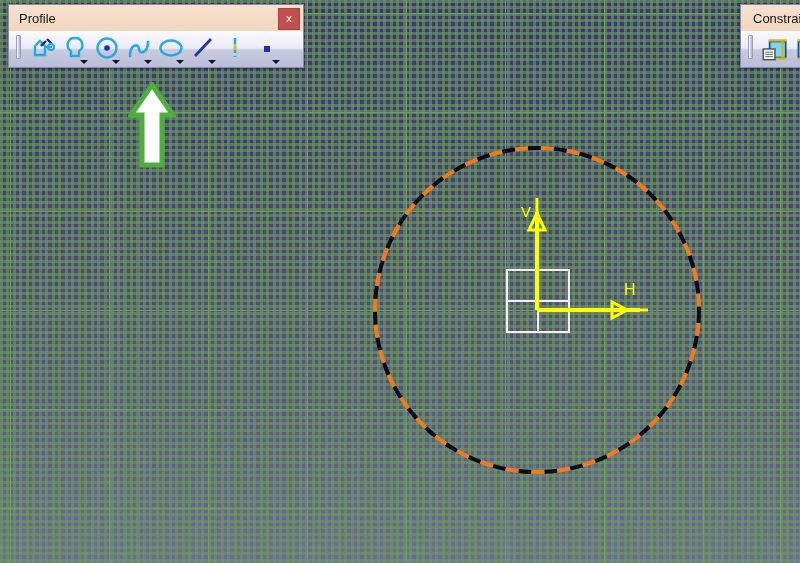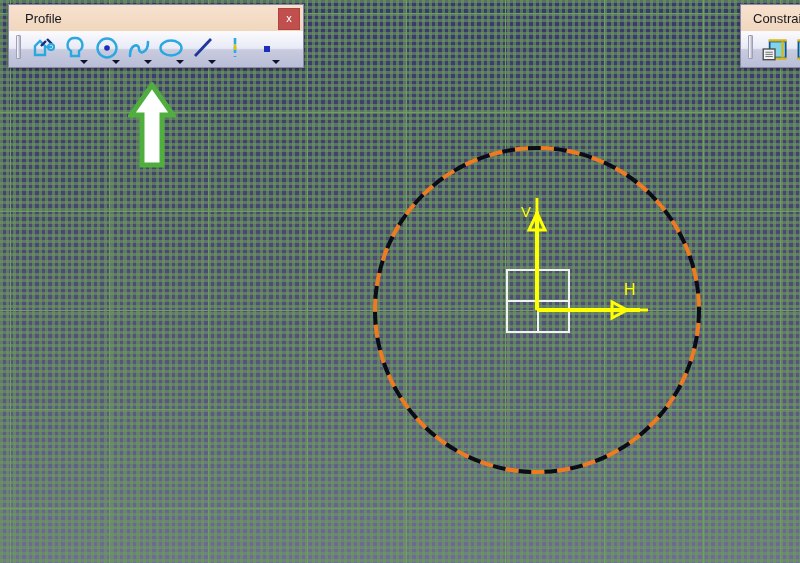--- a/index.html
+++ b/index.html
@@ -58,21 +58,21 @@
     width: 294px;
     border: 1px solid #8a8aa8;
     box-shadow: 0 1px 3px rgba(0,0,0,0.35);
     background: #dfe1ef;
   }
   .panel-title {
     height: 26px;
     background: linear-gradient(to bottom, #f7e1ce 0%, #f4dcc6 50%, #f0d6bd 100%);
     display: flex;
     align-items: center;
-    padding-left: 16px;
+    padding-left: 10px;
     color: #17171c;
     font-size: 13px;
     position: relative;
   }
   .panel-close {
     position: absolute;
     right: 3px; top: 3px;
     width: 20px; height: 20px;
     background: #c0504d;
     border: 1px solid #b2403d;

